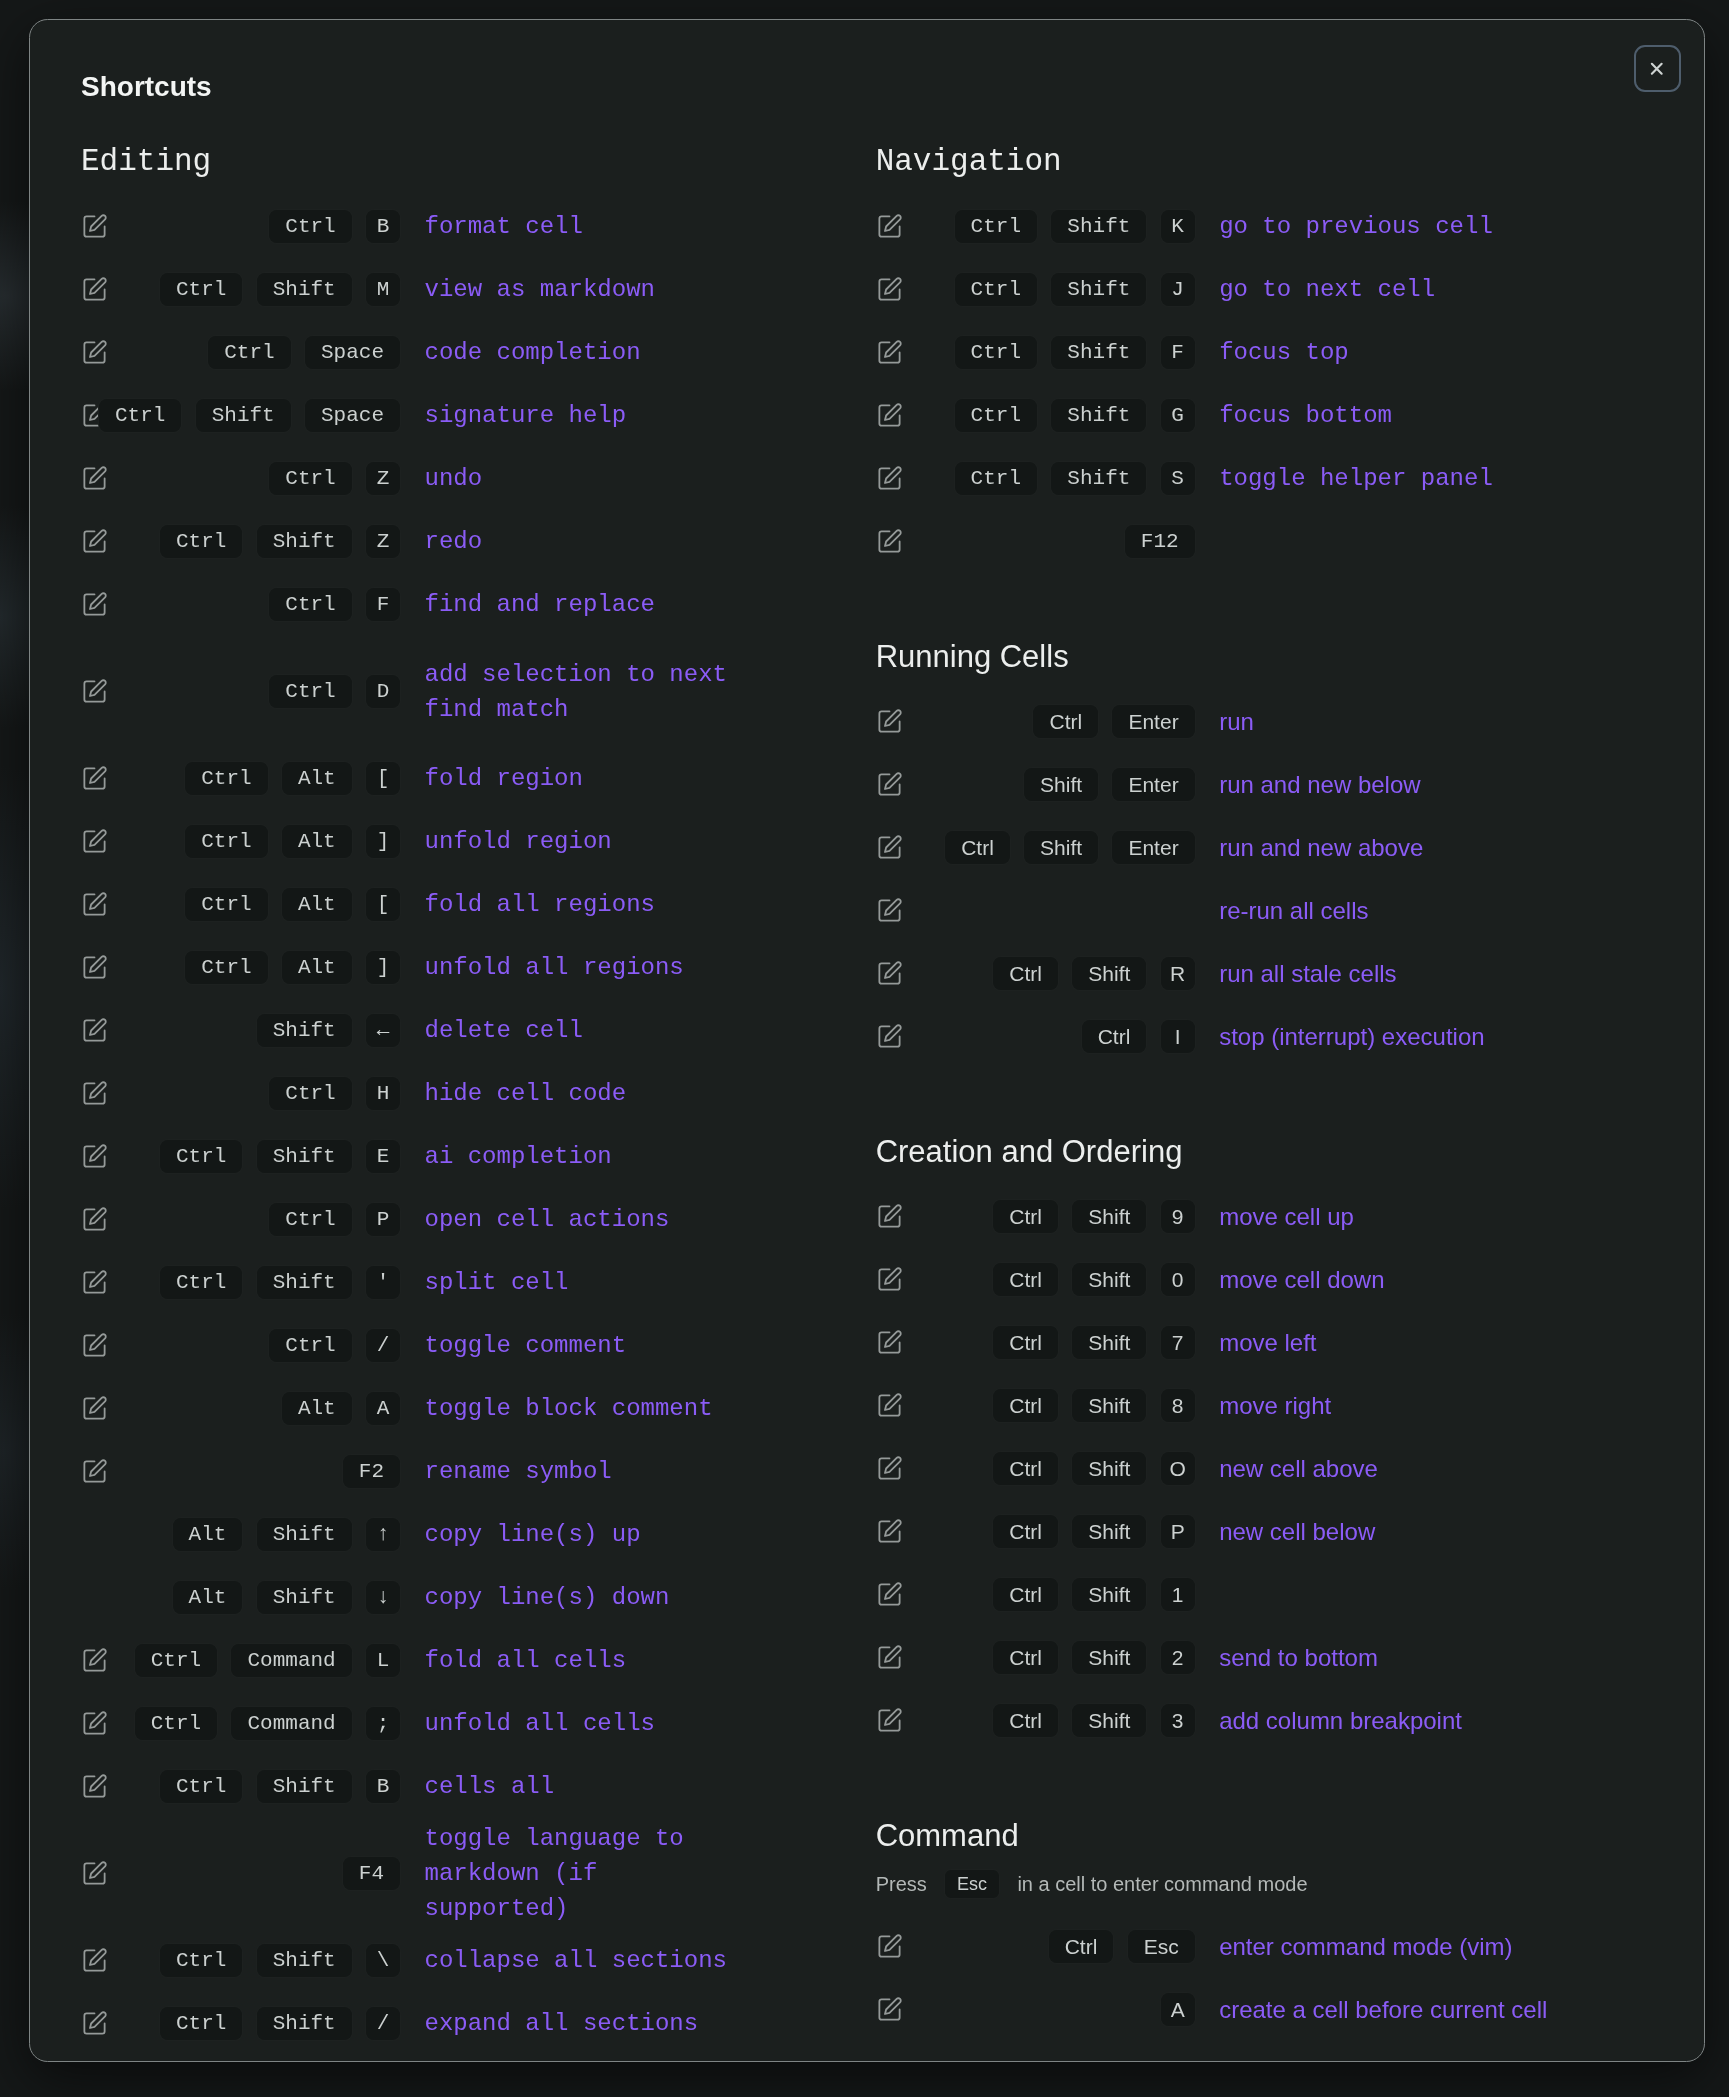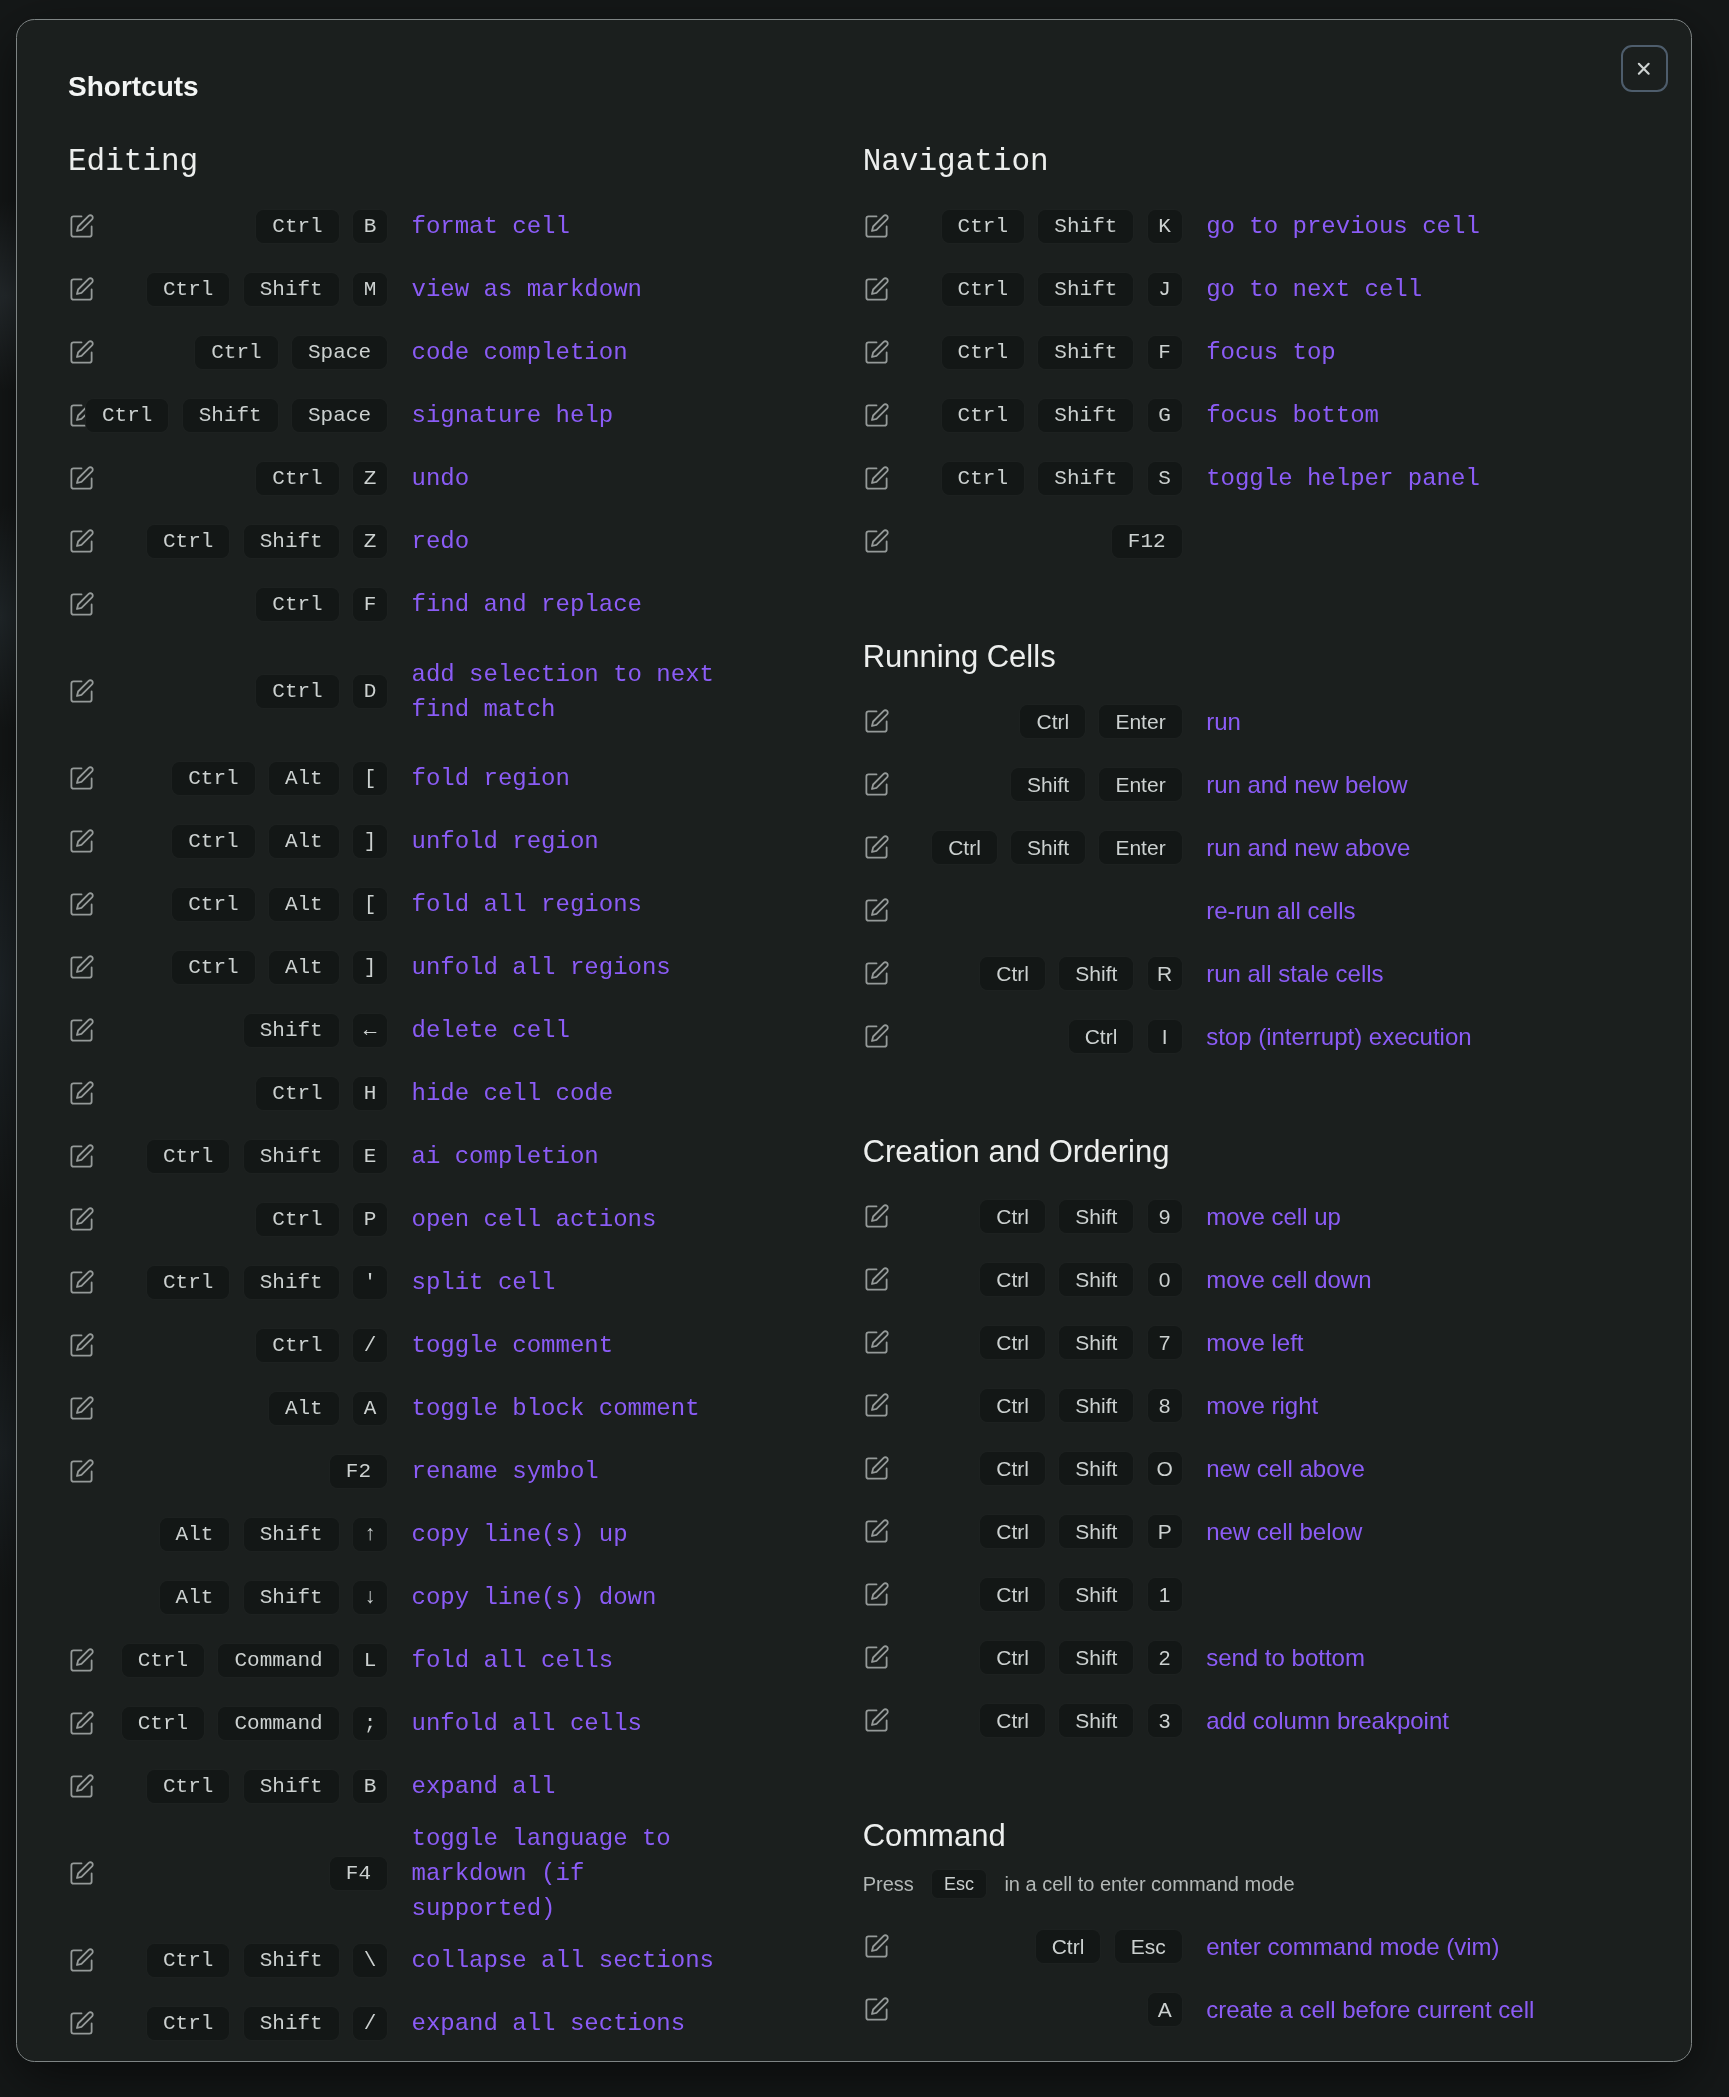--- a/index.html
+++ b/index.html
@@ -11,21 +11,21 @@
   }
   body::before{
     content:"";position:absolute;inset:0;
     background:
       radial-gradient(185px 136px at 6.2px 296px, #272d30 0%, rgba(39,45,48,0) 70%),
       radial-gradient(173px 160px at 0px 617px, #232a2d 0%, rgba(35,42,45,0) 70%),
       radial-gradient(160px 309px at 0px 988px, #20272b 0%, rgba(32,39,43,0) 72%),
       radial-gradient(148px 198px at 5px 1451px, #1e2427 0%, rgba(30,36,39,0) 70%);
   }
   .modal{
-    position:absolute;left:16px;top:19px;width:1676px;height:2043px;
+    position:absolute;left:29px;top:19px;width:1676px;height:2043px;
     box-sizing:border-box;
     background:#1b1f1e;
     border:1.9px solid #7e8484;
     border-radius:18.5px;
     overflow:hidden;
     box-shadow:0 16px 56px rgba(0,0,0,.55);
   }
   .modal-inner{padding:49px 51px 0 51px;}
   .title{
     margin:0;font-size:28px;font-weight:700;color:#f3f5f4;line-height:35px;
@@ -457,21 +457,21 @@
     <path d="M12 3H5a2 2 0 0 0-2 2v14a2 2 0 0 0 2 2h14a2 2 0 0 0 2-2v-7"></path>
     <path d="M18.375 2.625a2.121 2.121 0 1 1 3 3L12 15l-4 1 1-4Z"></path>
   </svg>
 </button>
               </span>
               <div class="keys">
                 <span class="kbd">Ctrl</span>
                 <span class="kbd">Shift</span>
                 <span class="kbd kbd-char">B</span>
               </div>
-              <span class="label">expand all</span>
+              <span class="label">cells all</span>
             </div>
             <div class="row tall">
               <span class="icon-cell">
                 <button class="edit-btn">
   <svg viewBox="0 0 24 24" aria-hidden="true">
     <path d="M12 3H5a2 2 0 0 0-2 2v14a2 2 0 0 0 2 2h14a2 2 0 0 0 2-2v-7"></path>
     <path d="M18.375 2.625a2.121 2.121 0 1 1 3 3L12 15l-4 1 1-4Z"></path>
   </svg>
 </button>
               </span>

